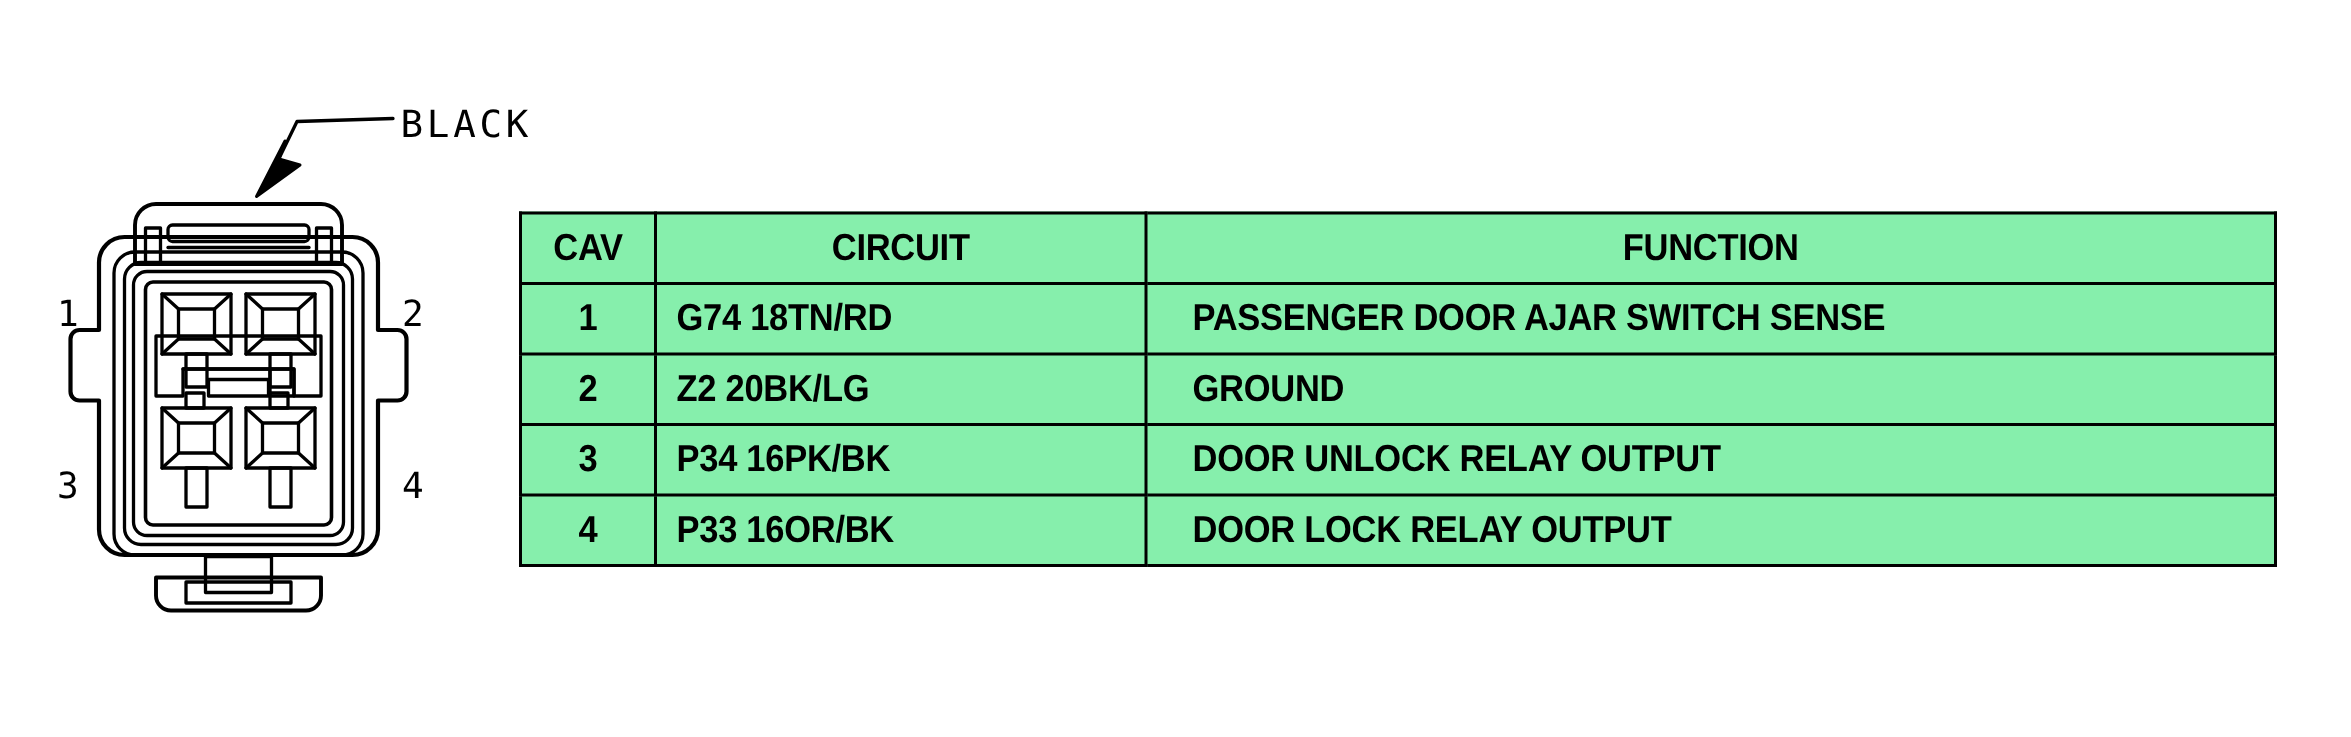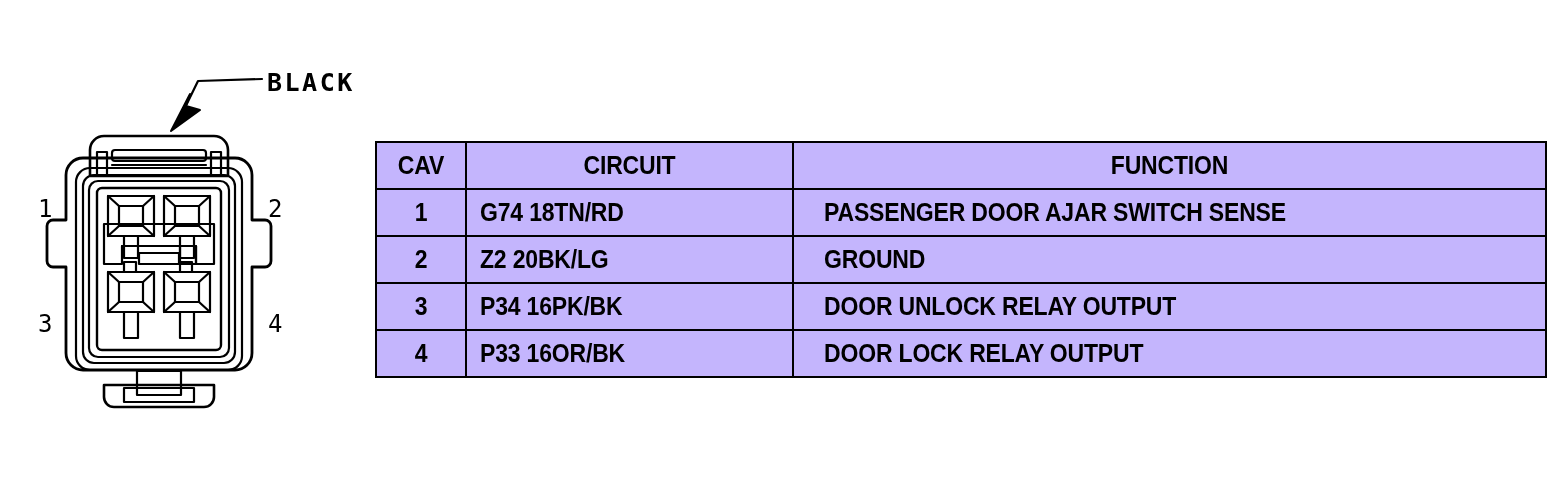--- a/index.html
+++ b/index.html
@@ -10,21 +10,21 @@
   .stage{position:absolute;left:0;top:0;width:1567px;height:491px;}
 
   
   #connector-illustration{position:absolute;left:0;top:0;width:360px;height:440px;}
   #connector-illustration svg{display:block;}
 
   
   .callout-label{
     position:absolute;
     font-family:"DejaVu Sans Mono","Liberation Mono",monospace;
-    font-size:25px;letter-spacing:2.5px;font-weight:700;
+    font-size:25px;letter-spacing:2.5px;font-weight:400;
     color:#000;white-space:nowrap;line-height:1;
   }
   #black-label{left:267px;top:70px;}
 
   
   .cav-num{
     position:absolute;
     font-family:"DejaVu Sans Mono","Liberation Mono",monospace;
     font-size:24px;font-weight:400;color:#000;line-height:1;
   }
@@ -35,23 +35,23 @@
 
   
   #figure-id{
     position:absolute;left:34px;top:390px;
     font-family:"Liberation Sans",sans-serif;
     font-size:25px;letter-spacing:.5px;color:#000;line-height:1;white-space:nowrap;
   }
 
   
   #pinout-table{
-    position:absolute;left:375px;top:141px;width:1170px;
+    position:absolute;left:346px;top:141px;width:1170px;
     border-collapse:collapse;table-layout:fixed;
-    background:#c4b5fd;
+    background:#86efac;
   }
   #pinout-table td,#pinout-table th{
     border:2px solid #000;
     padding:0;height:45px;vertical-align:middle;
     font-family:"Liberation Sans Narrow","Liberation Sans",sans-serif;
     font-weight:700;font-size:25px;color:#000;
     letter-spacing:-0.2px;
     transform:scaleX(.92);transform-origin:center center;
   }
   #pinout-table .col-cav{width:90px;}

